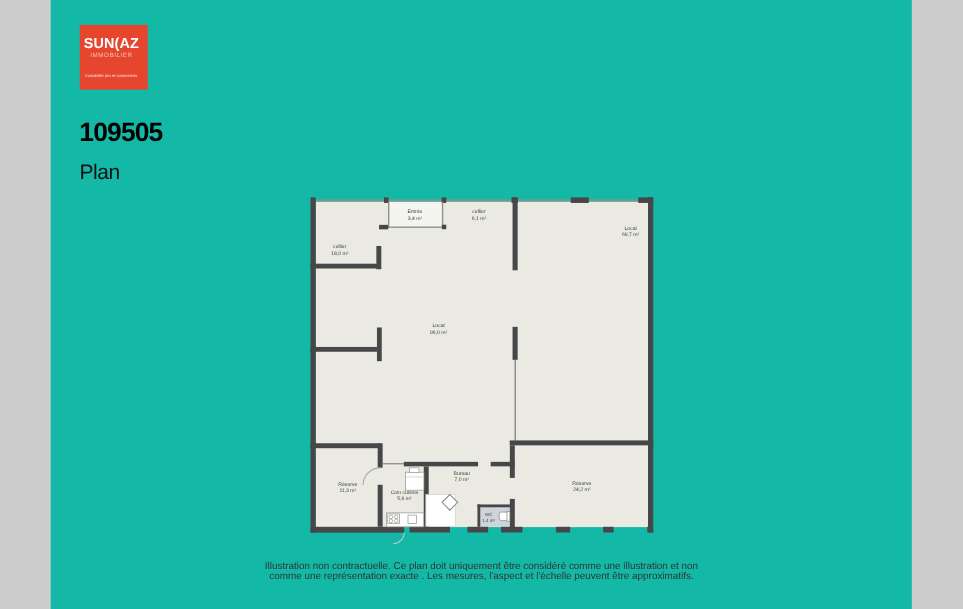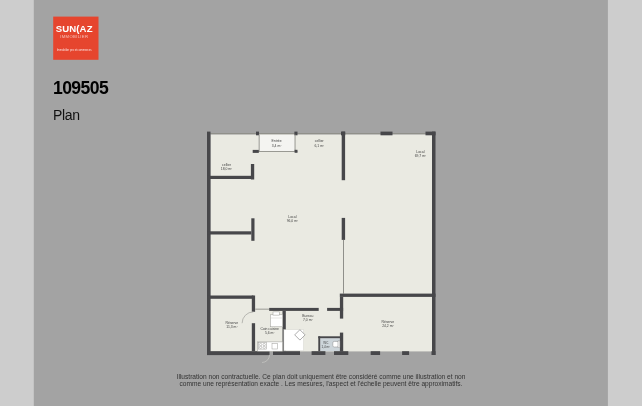--- a/index.html
+++ b/index.html
@@ -1,16 +1,16 @@
 <!DOCTYPE html>
 <html><head>
 <meta charset="utf-8">
 <style>
 html,body{margin:0;padding:0;background:#fff;}
-#page{position:relative;width:642px;height:406px;background:#a3a3a3;overflow:hidden;
+#page{position:relative;width:642px;height:406px;background:#14b8a6;overflow:hidden;
 font-family:"Liberation Sans", sans-serif;}
 svg{position:absolute;left:0;top:0;}
 text{font-family:"Liberation Sans", sans-serif;}
 </style>
 </head>
 <body>
 <div id="page">
 <svg width="642" height="406" viewBox="0 0 642 406">
 
 <rect x="0" y="0" width="33.8" height="406" fill="#cdcdcd"></rect>

